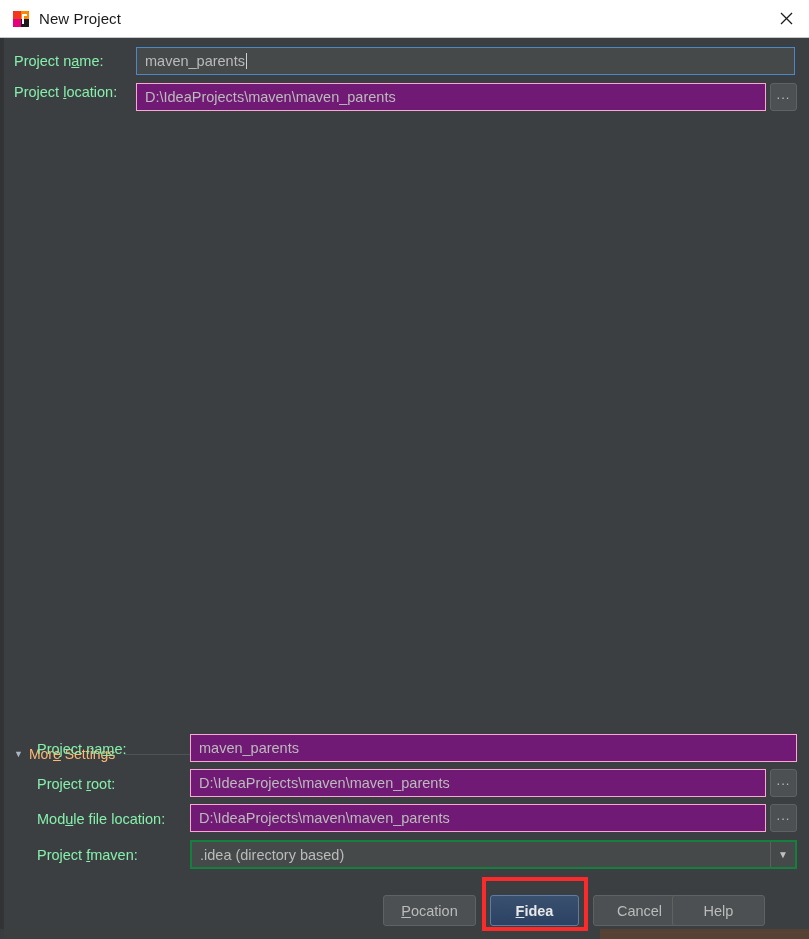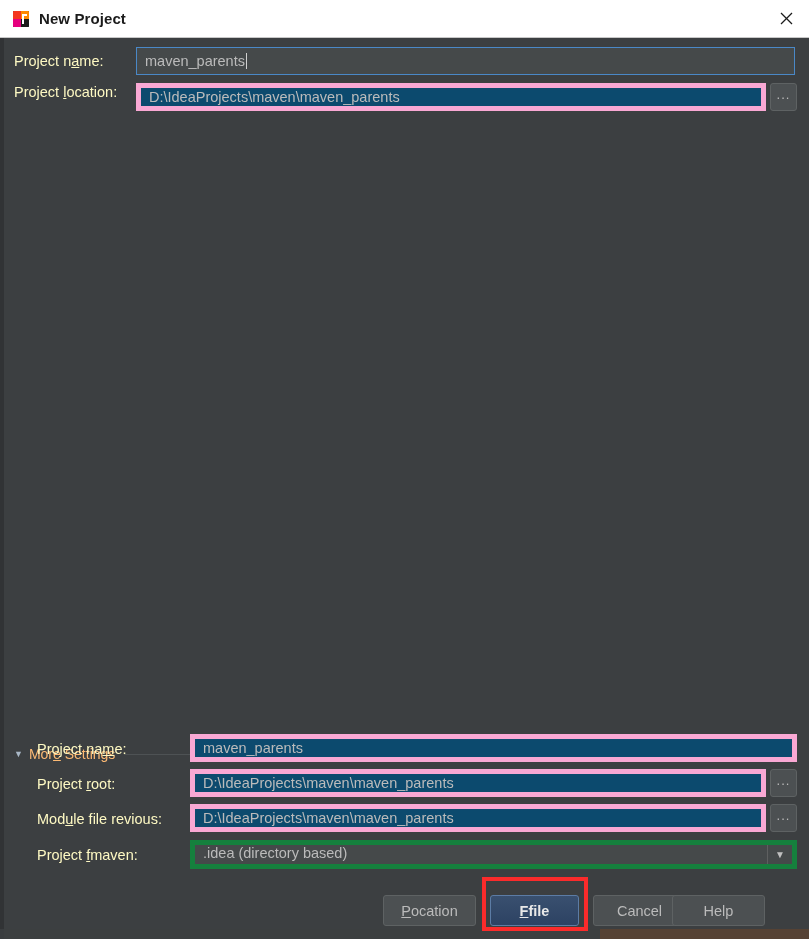--- a/index.html
+++ b/index.html
@@ -22,21 +22,20 @@
   #titlebar {
     position: absolute;
     left: 0; top: 0;
     width: 809px;
     height: 38px;
     background: #ffffff;
     border-bottom: 1px solid #c8c8c8;
     box-sizing: border-box;
     display: flex;
     align-items: center;
-    font-weight: bold;
   }
   #app-icon {
     position: relative;
     width: 16px;
     height: 16px;
     margin-left: 13px;
     margin-right: 10px;
     flex: 0 0 auto;
     border-radius: 1px;
     overflow: hidden;
@@ -101,30 +100,30 @@
     bottom: 0;
     height: 10px;
     background: #5a4333;
     opacity: 0.85;
   }
 
   
   .label {
     position: absolute;
     font-size: 14.5px;
-    color: #fef9c3;
+    color: #86efac;
     white-space: nowrap;
   }
   .label u { text-decoration: underline; }
 
   .textfield {
     position: absolute;
     box-sizing: border-box;
-    background: #0c4a6e;
-    border: 5px solid #f9a8d4;
+    background: #701a75;
+    border: 1px solid #f9a8d4;
     color: #bbbbbb;
     font-size: 14.5px;
     display: flex;
     align-items: center;
     padding-left: 8px;
     white-space: nowrap;
     overflow: hidden;
   }
   .textfield.focused {
     border: 1px solid #4a88c7;
@@ -152,22 +151,23 @@
     justify-content: center;
     cursor: pointer;
     letter-spacing: 1px;
     padding-bottom: 5px;
   }
 
   .combo {
     position: absolute;
     box-sizing: border-box;
     background: #45494a;
-    border: 5px solid #15803d;
-    display: flex;
+    border: 2px solid #15803d;
+    display: flex;
+    align-items: center;
     cursor: pointer;
   }
   .combo .combo-value {
     flex: 1 1 auto;
     padding-left: 8px;
     color: #bbbbbb;
     font-size: 14.5px;
     white-space: nowrap;
     overflow: hidden;
   }
@@ -306,21 +306,21 @@
       <span>Project </span><u>r</u><span>oot:</span>
     </div>
     <div class="textfield" style="left:190px; top:731px; width:576px; height:28px;">
       <span>D:\IdeaProjects\maven\maven_parents</span>
     </div>
     <div class="browse-btn" style="left:770px; top:731px; width:27px; height:28px;">
       <span>...</span>
     </div>
 
     <div class="label" style="left:37px; top:773px;">
-      <span>Mod</span><u>u</u><span>le file revious:</span>
+      <span>Mod</span><u>u</u><span>le file location:</span>
     </div>
     <div class="textfield" style="left:190px; top:766px; width:576px; height:28px;">
       <span>D:\IdeaProjects\maven\maven_parents</span>
     </div>
     <div class="browse-btn" style="left:770px; top:766px; width:27px; height:28px;">
       <span>...</span>
     </div>
 
     <div class="label" style="left:37px; top:809px;">
       <span>Project </span><u>f</u><span>maven:</span>
@@ -332,21 +332,21 @@
 
     <div class="dlg-btn" style="left:383px; top:857px; width:93px;">
       <span></span>
         <u>P</u>
         <span>ocation</span>
     </div>
 
     <div class="dlg-btn default" style="left:490px; top:857px; width:89px;">
       <span></span>
         <u>F</u>
-        <span>file</span>
+        <span>idea</span>
     </div>
 
     <div class="dlg-btn" style="left:593px; top:857px; width:93px;">
       <span>Cancel</span>
     </div>
 
     <div class="dlg-btn" style="left:672px; top:857px; width:93px;">
       <span>Help</span>
     </div>
 

